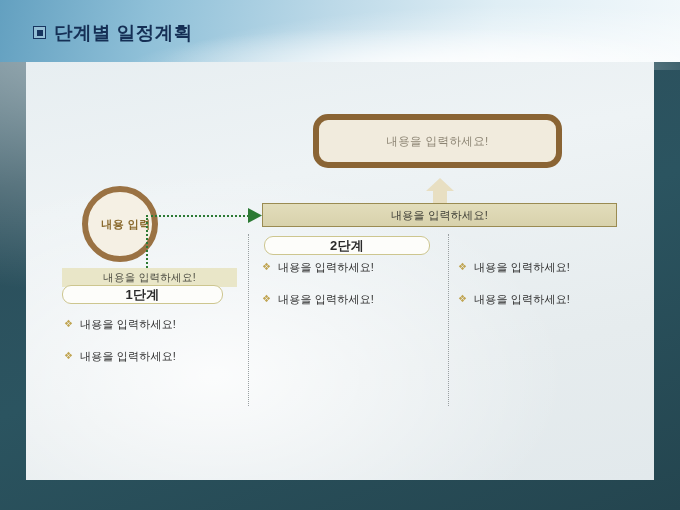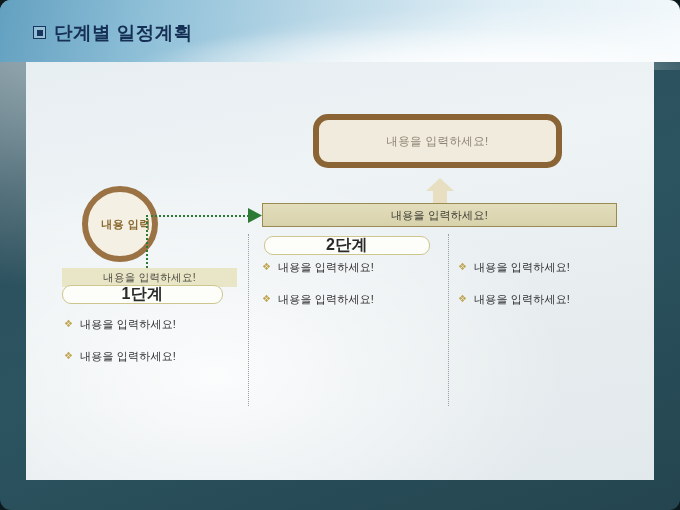--- a/index.html
+++ b/index.html
@@ -12,21 +12,20 @@
   }
 
   .slide {
     position: relative;
     width: 680px;
     height: 510px;
     overflow: hidden;
     background:
       radial-gradient(ellipse 140% 90% at 18% 8%, rgba(255,255,255,0.55) 0%, rgba(255,255,255,0) 55%),
       linear-gradient(160deg, #3d6272 0%, #2c4f5c 25%, #2b5460 55%, #24454f 100%);
-    border-radius: 11px;
   }
 
   
   .header {
     position: absolute;
     left: 0; top: 0;
     width: 680px; height: 62px;
     background:
       radial-gradient(ellipse 90% 180% at 78% 120%, rgba(255,255,255,0.92) 0%, rgba(255,255,255,0) 62%),
       linear-gradient(100deg, #63a0c0 0%, #8fc0d8 22%, #bcd9e8 48%, #dfeef5 72%, #f2f8fb 100%);
@@ -178,21 +177,21 @@
     height: 19px;
     box-sizing: border-box;
     border: 1.5px solid #cdc68f;
     border-radius: 9px;
     background: #fdfdfa;
     display: flex;
     align-items: center;
     justify-content: center;
   }
   .stage-pill span {
-    font-size: 16px;
+    font-size: 13px;
     font-weight: bold;
     color: #2a2a2a;
     letter-spacing: 0.3px;
   }
   .stage-2 { left: 264px; top: 236px; width: 166px; }
   .stage-3 { left: 455px; top: 236px; width: 160px; }
   .stage-1 { left: 62px; top: 285px; width: 161px; }
 
   
   .col1-bar {

